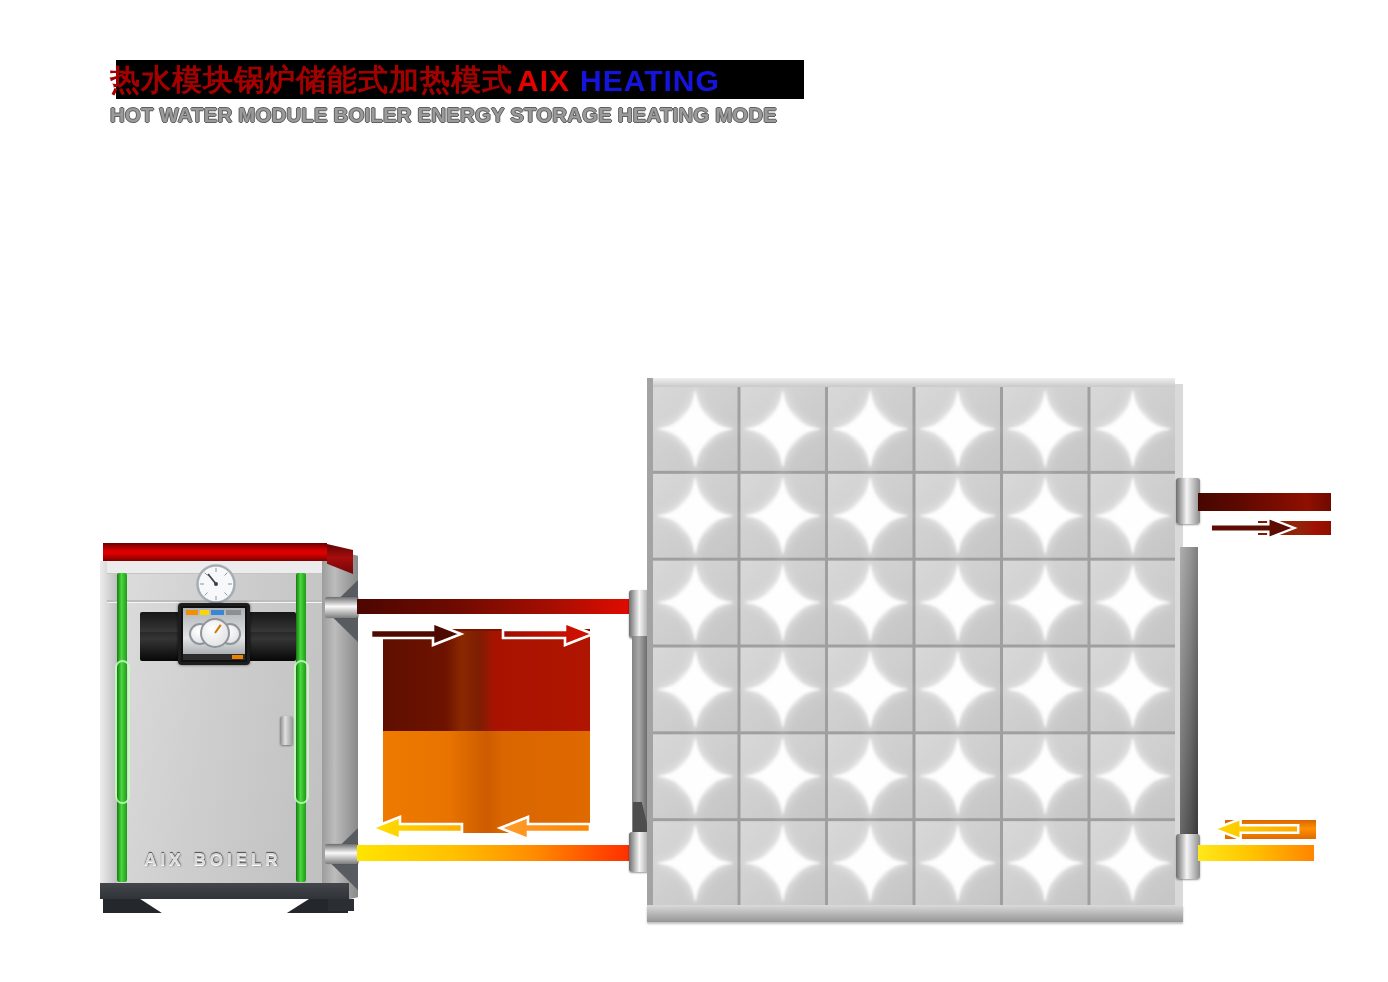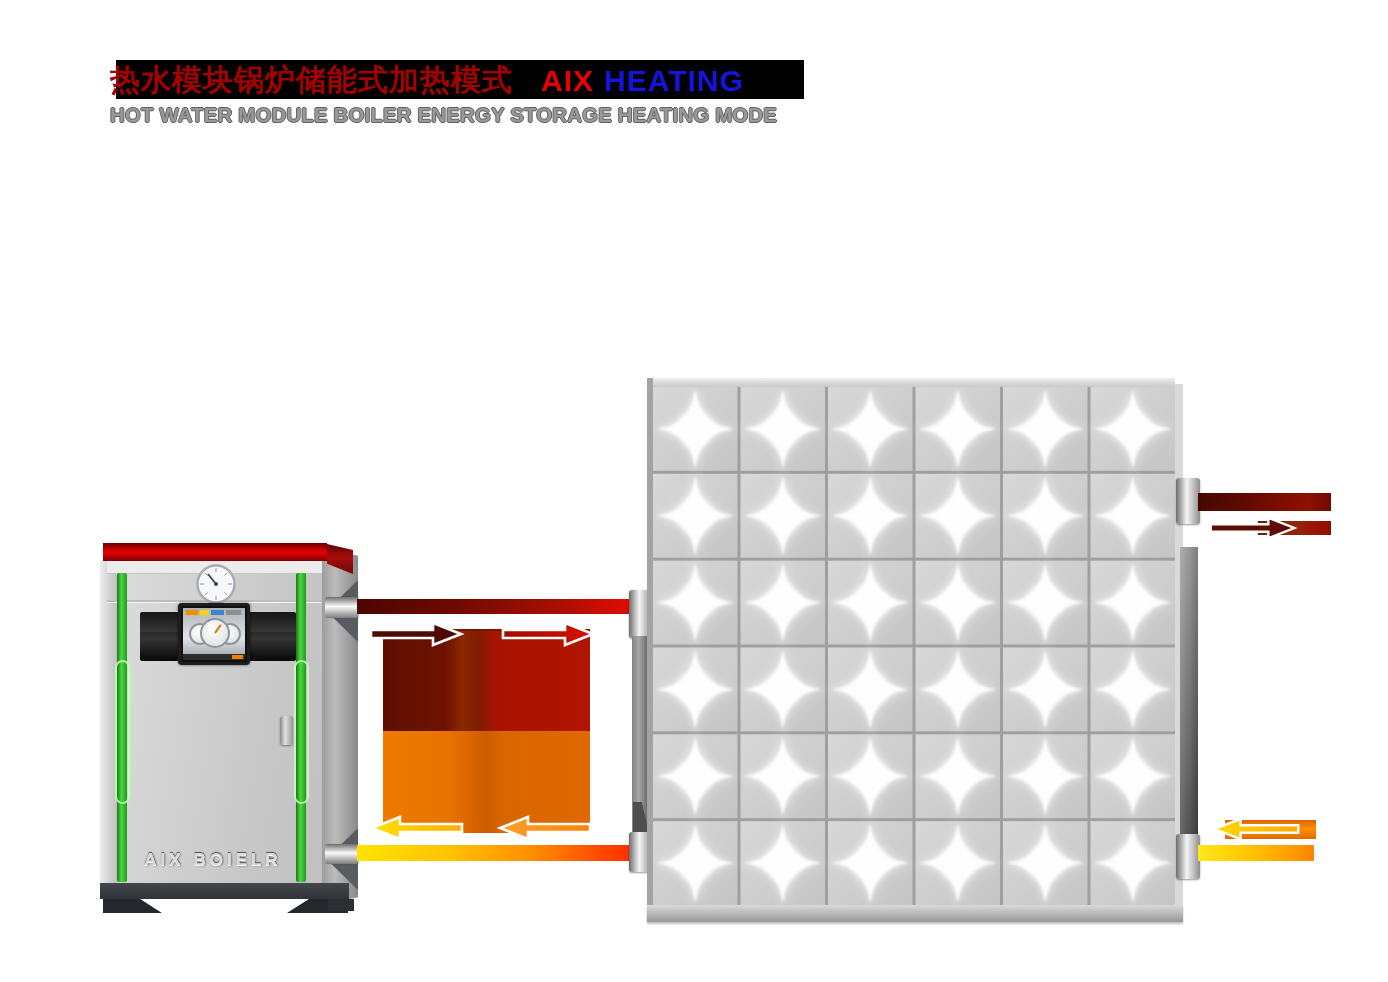--- a/index.html
+++ b/index.html
@@ -5,21 +5,21 @@
   html,body{margin:0;padding:0;background:#ffffff;}
   body{font-family:"Liberation Sans","DejaVu Sans",sans-serif;}
   .stage{position:relative;width:1388px;height:982px;background:#ffffff;overflow:hidden;}
   .abs{position:absolute;}
 
   
   .title-bar{left:116px;top:60px;width:688px;height:39px;background:#000;}
   .title-line{left:110px;top:61px;height:39px;display:flex;align-items:center;white-space:nowrap;
               font-weight:bold;font-size:30px;letter-spacing:1px;justify-content:flex-end;}
   .title-cn{color:#a50000;}
-  .brand1{color:#e60000;margin-left:28px;}
+  .brand1{color:#e60000;margin-left:4px;}
   .brand2{color:#1414dd;margin-left:10px;}
   .subtitle{left:110px;top:103px;white-space:nowrap;font-weight:bold;font-size:21px;color:#9a9a9a;
             letter-spacing:.2px;transform:scaleX(.97);transform-origin:left;
             text-shadow:1px 0 0 #616161,-1px 0 0 #616161,0 1px 0 #616161,0 -1px 0 #616161;}
 
   
   .boiler{left:100px;top:540px;width:260px;height:376px;}
   .b-face{left:3px;top:21px;width:219px;height:322px;background:linear-gradient(100deg,#dedede 0%,#cecece 48%,#c0c0c0 100%);}
   .b-left-edge{left:0;top:21px;width:17px;height:322px;background:linear-gradient(to right,#ececec,#bfbfbf);}
   .b-cap{left:3px;top:3px;width:224px;height:18px;background:linear-gradient(to bottom,#6a0000,#d40000 40%,#e30000 55%,#7d0000);}

